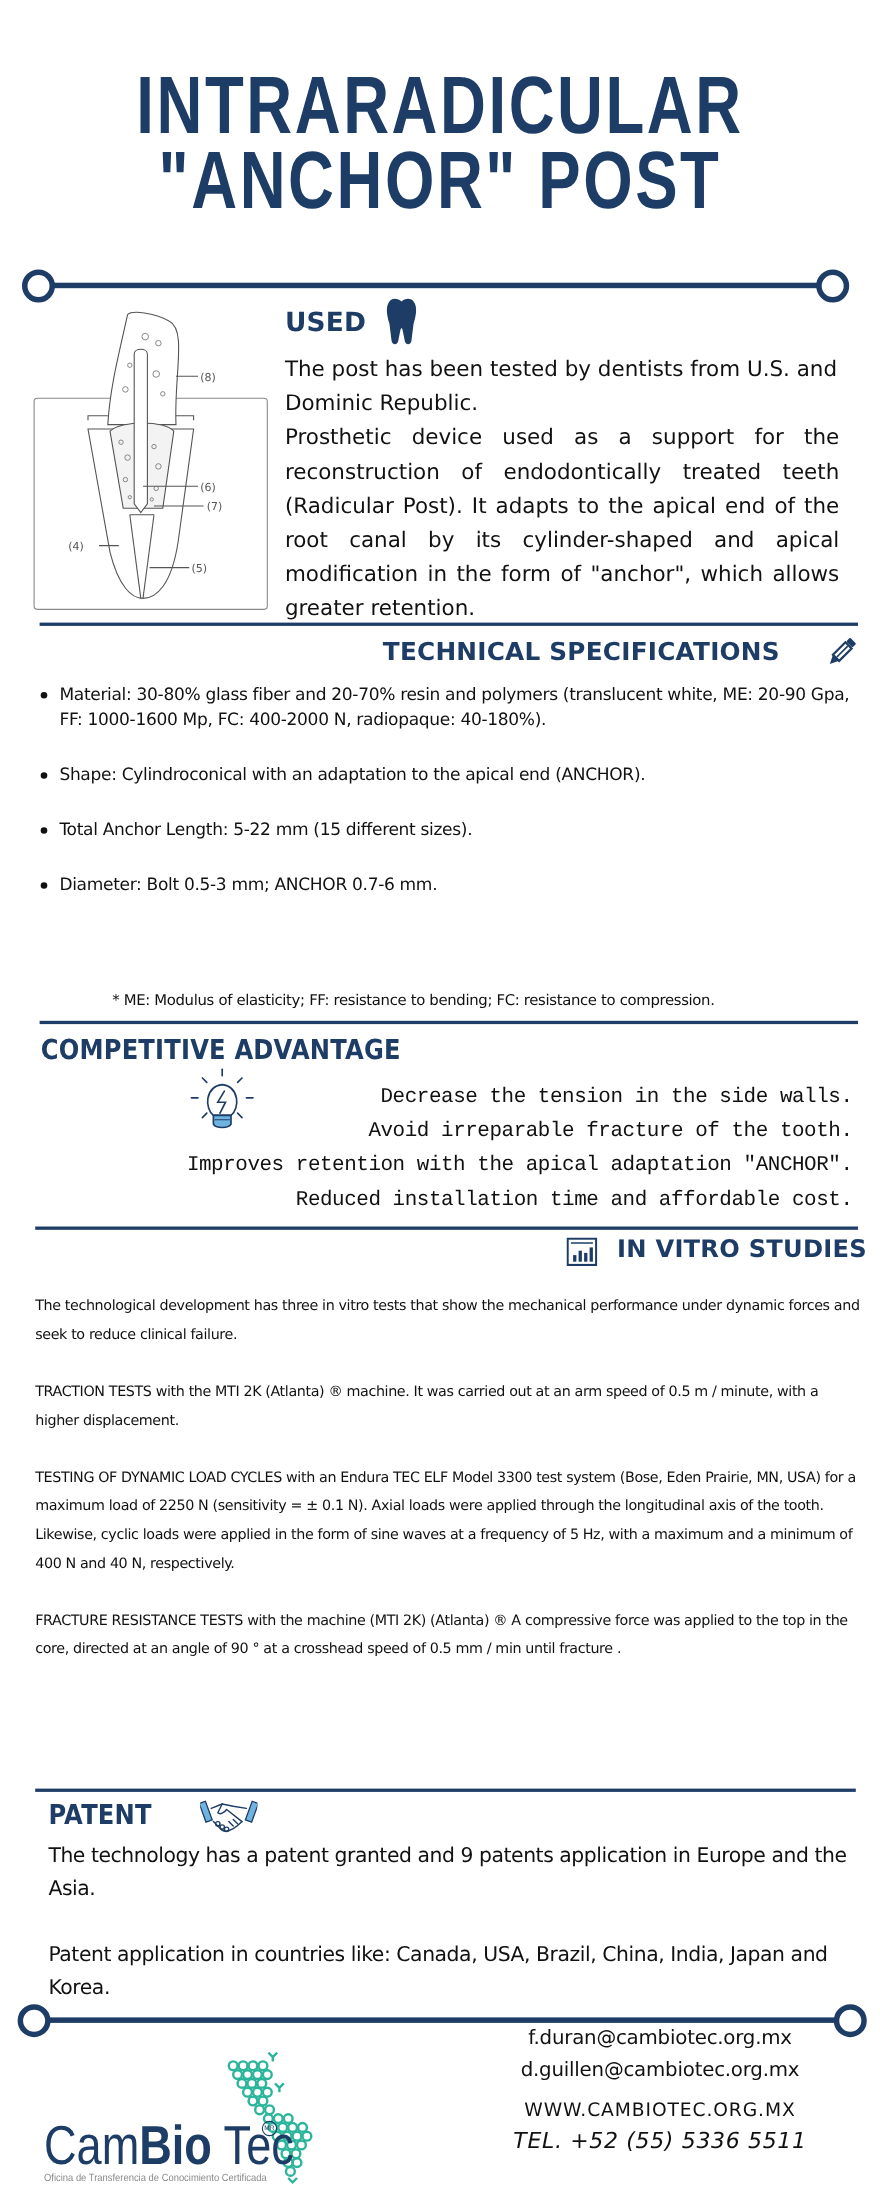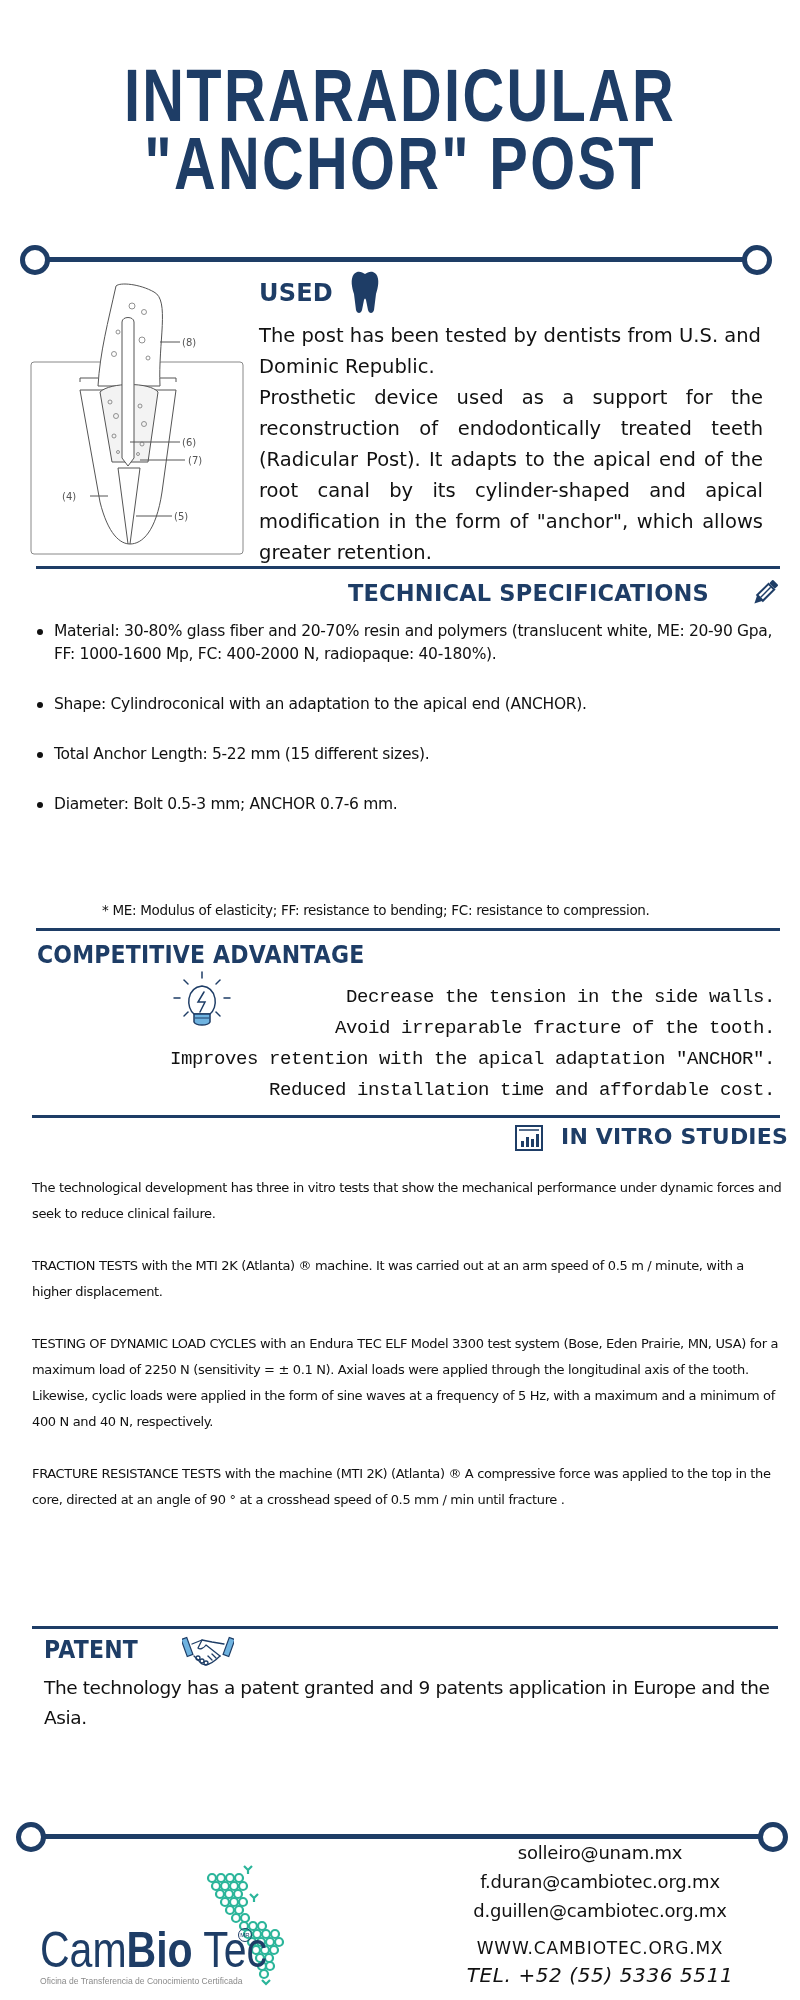--- a/index.html
+++ b/index.html
@@ -295,20 +295,21 @@
       <circle cx="20" cy="27" r="2"></circle>
       <circle cx="24" cy="29" r="2"></circle>
       <path d="M30 26 L 26 22"></path>
       <path d="M34 24 L 30 20"></path>
     </g>
   </svg>
 </div>
 
 <div class="patent-text">
   <p>The technology has a patent granted and 9 patents application in Europe and the Asia.</p>
+  <p>Patent application in countries like: Canada, USA, Brazil, China, India, Japan and Korea.</p>
 </div>
 
 <div class="connector" style="left:16px; top:1822px; width:772px;">
   <div class="bar"></div>
   <div class="dot left"></div>
   <div class="dot right"></div>
 </div>
 
 <div class="abs" style="left:200px; top:1860px; width:110px; height:130px;">
   <svg width="110" height="130" viewBox="0 0 110 130">
@@ -356,18 +357,17 @@
     </g>
   </svg>
 </div>
 <div class="logo-text">
   <span>Cam</span><b>Bio</b><span> Tec</span>
 </div>
 <div class="logo-mr">MR</div>
 <div class="logo-sub">Oficina de Transferencia de Conocimiento Certificada</div>
 
 <div class="contact">
-  <div class="email">solleiro@unam.mx</div>
   <div class="email">f.duran@cambiotec.org.mx</div>
   <div class="email">d.guillen@cambiotec.org.mx</div>
   <div class="web">WWW.CAMBIOTEC.ORG.MX</div>
   <div class="tel">TEL. +52 (55) 5336 5511</div>
 </div>
 
 </body></html>

